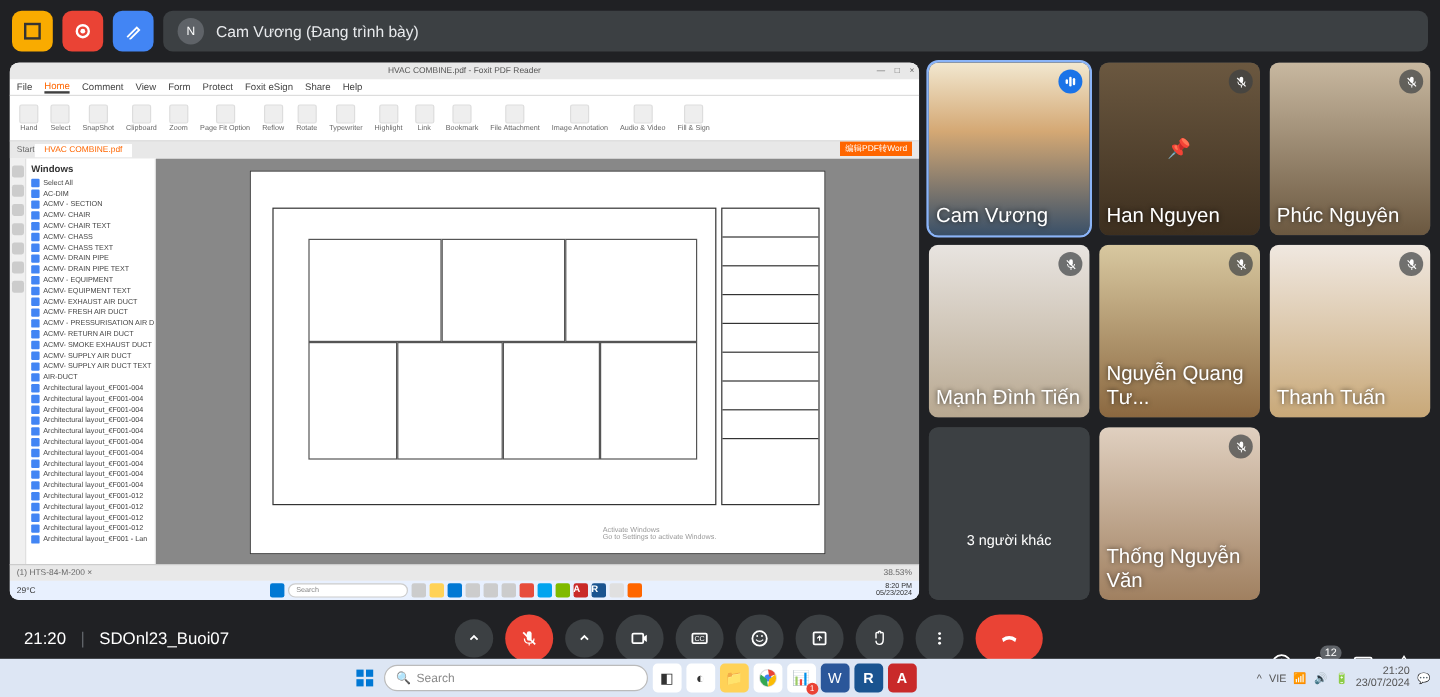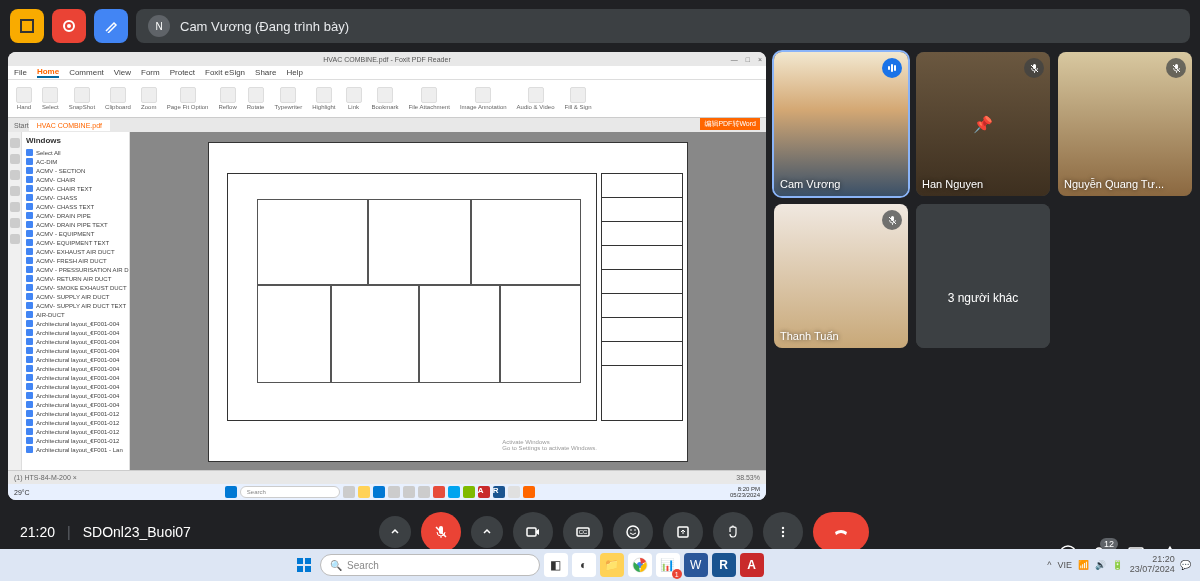--- a/index.html
+++ b/index.html
@@ -16,21 +16,21 @@
 
 
 .content { display: flex; height: 448px; padding: 0 8px; gap: 8px; }
 .share-screen { flex: 1; background: #fff; border-radius: 8px; overflow: hidden; position: relative; }
 
 
 .pdf-app { width: 100%; height: 100%; background: #f5f5f5; display: flex; flex-direction: column; font-size: 9px; }
 .pdf-title { height: 14px; background: #e8e8e8; display: flex; align-items: center; justify-content: center; color: #555; font-size: 7px; position: relative; }
 .pdf-win-controls { position: absolute; right: 4px; display: flex; gap: 8px; color: #666; }
 .pdf-menu { height: 14px; background: #fff; display: flex; align-items: center; padding: 0 6px; gap: 10px; font-size: 8px; color: #444; border-bottom: 1px solid #ddd; }
-.pdf-menu span.active { color: #ff6600; font-weight: 700; border-bottom: 2px solid #0369a1; }
+.pdf-menu span.active { color: #ff6600; font-weight: 400; border-bottom: 2px solid #404040; }
 .pdf-ribbon { height: 38px; background: #fff; border-bottom: 1px solid #ccc; display: flex; align-items: center; padding: 0 4px; gap: 2px; }
 .ribbon-group { display: flex; flex-direction: column; align-items: center; padding: 2px 4px; font-size: 6px; color: #666; }
 .ribbon-icon { width: 16px; height: 16px; background: #eee; border: 1px solid #ddd; border-radius: 2px; margin-bottom: 1px; }
 .pdf-tabs { height: 14px; background: #e8e8e8; display: flex; align-items: center; padding: 0 6px; font-size: 7px; color: #666; }
 .pdf-tab { padding: 2px 8px; background: #fff; color: #ff6600; }
 .pdf-body { flex: 1; display: flex; overflow: hidden; }
 .pdf-left-tools { width: 14px; background: #f0f0f0; border-right: 1px solid #ddd; display: flex; flex-direction: column; align-items: center; gap: 6px; padding-top: 6px; }
 .pdf-left-tools div { width: 10px; height: 10px; background: #ccc; border-radius: 2px; }
 .pdf-layers { width: 108px; background: #fff; border-right: 1px solid #ddd; padding: 4px; overflow: hidden; }
 .pdf-layers h4 { font-size: 8px; color: #333; margin-bottom: 3px; }
@@ -48,21 +48,21 @@
 
 .win-taskbar { height: 16px; background: #e8f0fe; display: flex; align-items: center; padding: 0 6px; gap: 4px; font-size: 7px; color: #333; }
 .win-taskbar .tb-icon { width: 12px; height: 12px; background: #ccc; border-radius: 2px; }
 .win-search { flex: 0 0 100px; height: 12px; background: #fff; border: 1px solid #ccc; border-radius: 10px; padding: 0 6px; display: flex; align-items: center; font-size: 6px; color: #888; }
 
 
 .participants { width: 418px; display: grid; grid-template-columns: repeat(3, 1fr); grid-template-rows: repeat(3, 1fr); gap: 8px; }
 .tile { background: #3c4043; border-radius: 8px; position: relative; overflow: hidden; display: flex; align-items: center; justify-content: center; }
 .tile.presenter { outline: 2px solid #8ab4f8; }
 .tile-bg { position: absolute; inset: 0; }
-.tile-name { position: absolute; left: 6px; bottom: 6px; color: #fff; font-size: 11px; text-shadow: 0 0 4px rgba(0,0,0,0.7); z-index: 2; }
+.tile-name { position: absolute; left: 6px; bottom: 6px; color: #fff; font-size: 17px; text-shadow: 0 0 4px rgba(0,0,0,0.7); z-index: 2; }
 .tile-mute { position: absolute; right: 6px; top: 6px; width: 20px; height: 20px; border-radius: 50%; background: rgba(60,64,67,0.7); color: #fff; font-size: 10px; display: flex; align-items: center; justify-content: center; z-index: 2; }
 .tile-speaking { position: absolute; right: 6px; top: 6px; width: 20px; height: 20px; border-radius: 50%; background: #1a73e8; z-index: 2; display: flex; align-items: center; justify-content: center; }
 .tile-pin { position: absolute; left: 50%; top: 50%; transform: translate(-50%,-50%); color: #fff; font-size: 16px; z-index: 2; }
 .avatars-more { display: flex; gap: 4px; }
 .avatar-circle { width: 28px; height: 28px; border-radius: 50%; background: #7b1fa2; color: #fff; display: flex; align-items: center; justify-content: center; font-size: 13px; }
 .more-text { position: absolute; bottom: 30%; color: #fff; font-size: 12px; }
 
 
 .bottombar { height: 64px; display: flex; align-items: center; justify-content: space-between; padding: 0 20px; }
 .meeting-info { color: #fff; font-size: 14px; display: flex; align-items: center; gap: 12px; }
@@ -436,20 +436,42 @@
         <div class="tile-mute">
           <svg width="11" height="11" viewBox="0 0 11 11">
             <rect x="4" y="1" width="3" height="5" rx="1.5" fill="#fff"></rect>
             <path d="M2.5 5 Q2.5 8 5.5 8 Q8.5 8 8.5 5 M5.5 8 L5.5 10" stroke="#fff" fill="none" stroke-width="0.8"></path>
             <line x1="2" y1="2" x2="9" y2="9" stroke="#fff" stroke-width="1"></line>
           </svg>
         </div>
         <div class="tile-pin">📌</div>
       </div>
       <div class="tile">
+        <div class="tile-bg" style="background:linear-gradient(180deg,#c8b8a0 0%,#6b5840 100%)"></div>
+        <div class="tile-name">Phúc Nguyên</div>
+        <div class="tile-mute">
+          <svg width="11" height="11" viewBox="0 0 11 11">
+            <rect x="4" y="1" width="3" height="5" rx="1.5" fill="#fff"></rect>
+            <path d="M2.5 5 Q2.5 8 5.5 8 Q8.5 8 8.5 5 M5.5 8 L5.5 10" stroke="#fff" fill="none" stroke-width="0.8"></path>
+            <line x1="2" y1="2" x2="9" y2="9" stroke="#fff" stroke-width="1"></line>
+          </svg>
+        </div>
+      </div>
+      <div class="tile">
+        <div class="tile-bg" style="background:linear-gradient(180deg,#e8e4e0 0%,#b8a890 100%)"></div>
+        <div class="tile-name">Mạnh Đình Tiến</div>
+        <div class="tile-mute">
+          <svg width="11" height="11" viewBox="0 0 11 11">
+            <rect x="4" y="1" width="3" height="5" rx="1.5" fill="#fff"></rect>
+            <path d="M2.5 5 Q2.5 8 5.5 8 Q8.5 8 8.5 5 M5.5 8 L5.5 10" stroke="#fff" fill="none" stroke-width="0.8"></path>
+            <line x1="2" y1="2" x2="9" y2="9" stroke="#fff" stroke-width="1"></line>
+          </svg>
+        </div>
+      </div>
+      <div class="tile">
         <div class="tile-bg" style="background:linear-gradient(180deg,#d8c8a0 0%,#8b6840 100%)"></div>
         <div class="tile-name">Nguyễn Quang Tư...</div>
         <div class="tile-mute">
           <svg width="11" height="11" viewBox="0 0 11 11">
             <rect x="4" y="1" width="3" height="5" rx="1.5" fill="#fff"></rect>
             <path d="M2.5 5 Q2.5 8 5.5 8 Q8.5 8 8.5 5 M5.5 8 L5.5 10" stroke="#fff" fill="none" stroke-width="0.8"></path>
             <line x1="2" y1="2" x2="9" y2="9" stroke="#fff" stroke-width="1"></line>
           </svg>
         </div>
       </div>
@@ -464,20 +486,31 @@
           </svg>
         </div>
       </div>
       <div class="tile">
         <div class="tile-bg" style="background:#3c4043"></div>
         <div class="avatars-more">
           <div class="avatar-circle">N</div>
           <div class="avatar-circle">N</div>
         </div>
         <div class="more-text">3 người khác</div>
+      </div>
+      <div class="tile">
+        <div class="tile-bg" style="background:linear-gradient(180deg,#e0d0c0 0%,#a08060 100%)"></div>
+        <div class="tile-name">Thống Nguyễn Văn</div>
+        <div class="tile-mute">
+          <svg width="11" height="11" viewBox="0 0 11 11">
+            <rect x="4" y="1" width="3" height="5" rx="1.5" fill="#fff"></rect>
+            <path d="M2.5 5 Q2.5 8 5.5 8 Q8.5 8 8.5 5 M5.5 8 L5.5 10" stroke="#fff" fill="none" stroke-width="0.8"></path>
+            <line x1="2" y1="2" x2="9" y2="9" stroke="#fff" stroke-width="1"></line>
+          </svg>
+        </div>
       </div>
     </div>
 </div>
 
 <div class="bottombar">
   <div class="meeting-info">
     <span>21:20</span>
     <span class="divider">|</span>
     <span>SDOnl23_Buoi07</span>
   </div>

